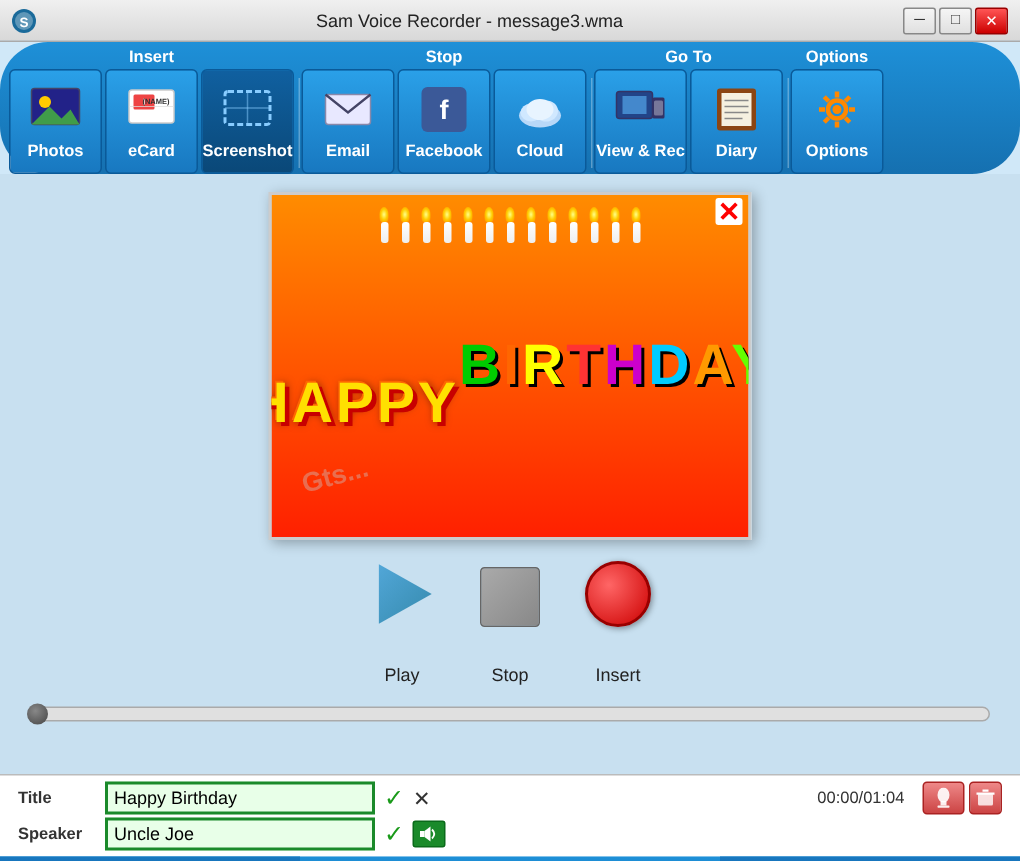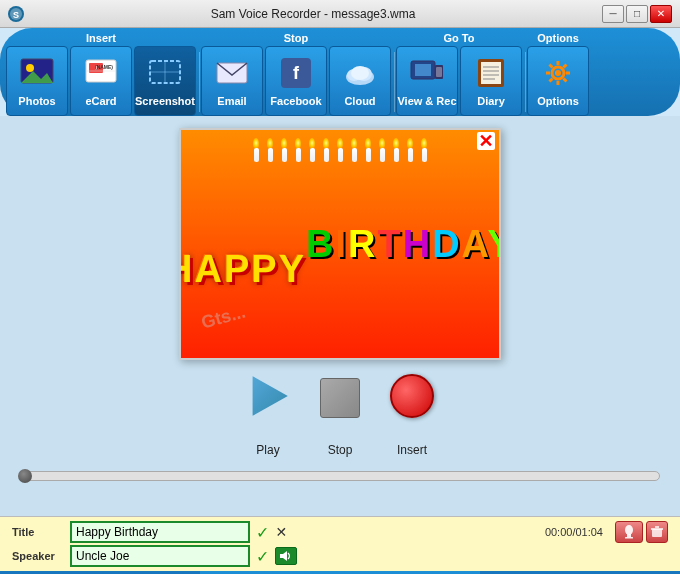--- a/index.html
+++ b/index.html
@@ -269,21 +269,21 @@
       background: radial-gradient(circle at 40% 35%, #888, #444);
       border-radius: 50%;
       position: absolute;
       top: -3px; left: -3px;
       cursor: pointer;
     }
 
     
     .info-bar {
       width: 100%;
-      background: #fef9c3;
+      background: #ffffff;
       border-top: 1px solid #bbb;
       padding: 4px 12px;
       display: flex;
       flex-direction: column;
       gap: 2px;
     }
     .info-row {
       display: flex;
       align-items: center;
       gap: 6px;

